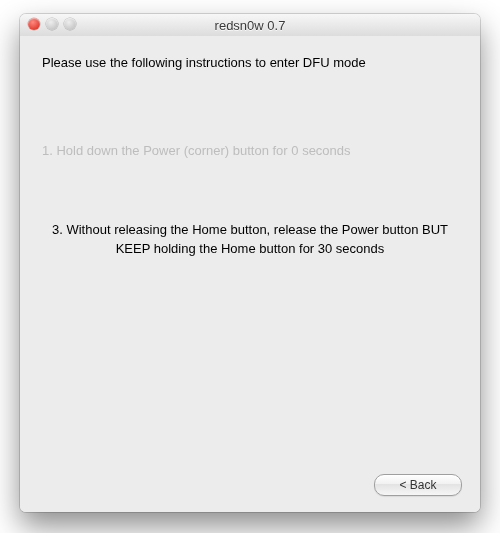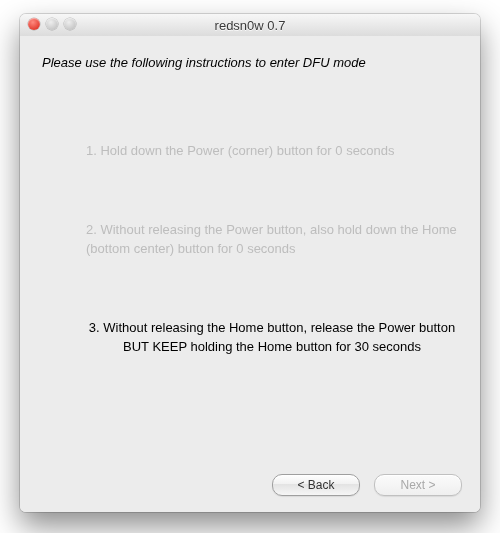--- a/index.html
+++ b/index.html
@@ -68,27 +68,25 @@
     bottom: 0;
     background: #ececec;
     padding: 18px 22px 14px 22px;
     box-sizing: border-box;
   }
   .heading {
     font-size: 13px;
     color: #000;
     margin-bottom: 70px;
     line-height: 1.4;
-    font-style: italic;
   }
   .step {
     font-size: 13px;
     line-height: 1.45;
     margin-bottom: 60px;
-    margin-left: 44px;
   }
   .step.dim {
     color: #bdbdbd;
   }
   .step.active {
     color: #000;
     text-align: center;
   }
   .button-row {
     position: absolute;
@@ -135,24 +133,22 @@
       </div>
       <div class="title">redsn0w 0.7</div>
     </div>
 
     <div class="content">
 
       <div class="heading">Please use the following instructions to enter DFU mode</div>
 
       <div class="step dim">1. Hold down the Power (corner) button for 0 seconds</div>
 
-      <div class="step dim">2. Without releasing the Power button, also hold down the Home (bottom center) button for 0 seconds</div>
 
       <div class="step active">3. Without releasing the Home button, release the Power button BUT KEEP holding the Home button for 30 seconds</div>
 
       <div class="button-row">
         <div class="aqua-btn">&lt; Back</div>
-        <div class="aqua-btn disabled">Next &gt;</div>
       </div>
 
     </div>
   </div>
 </div>
 
 </body></html>

